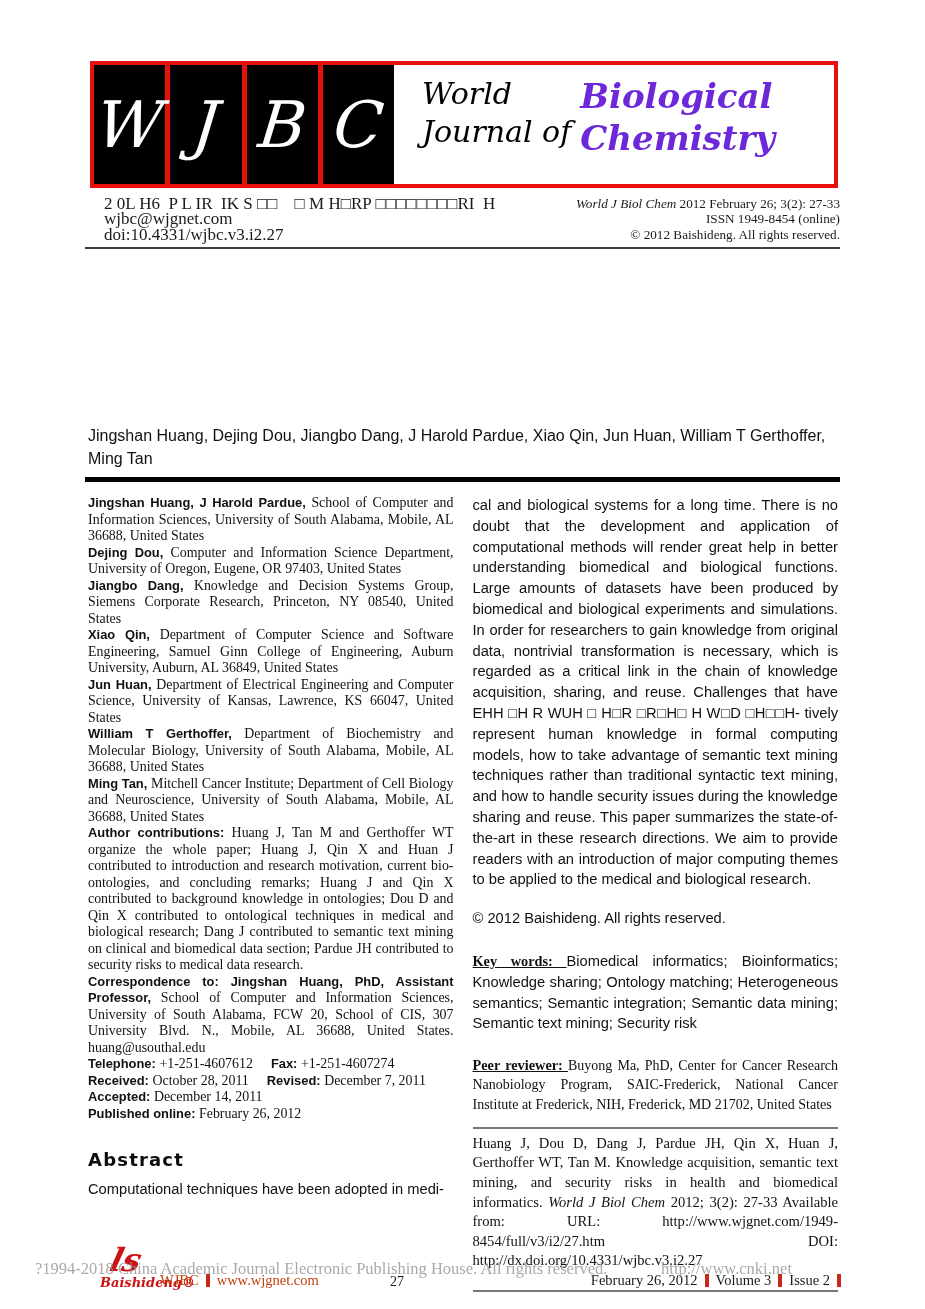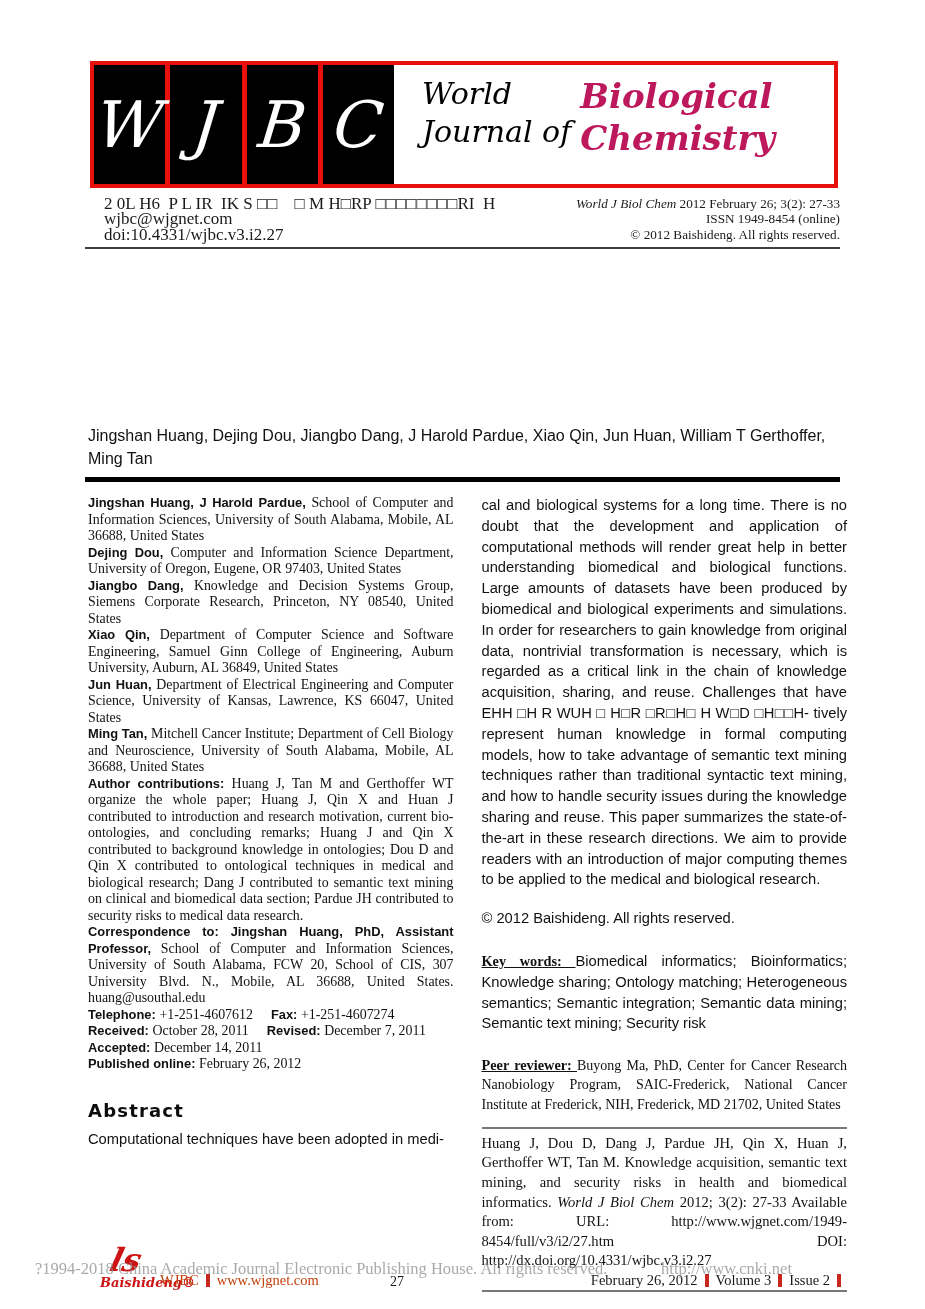--- a/index.html
+++ b/index.html
@@ -8,38 +8,38 @@
 
   
   .logo-band{position:absolute;left:90px;top:61px;width:740px;height:119px;
              border:4px solid #e8100c;display:flex;background:#fff;}
   .logo-boxes{display:flex;background:#e8100c;gap:5px;width:300px;flex:0 0 auto;}
   .logo-box{flex:1 1 0;background:#000;display:flex;align-items:center;justify-content:center;}
   .logo-letter{font-family:"DejaVu Serif",serif;font-style:italic;color:#fff;
                font-size:64px;line-height:1;transform:skewX(-6deg);}
   .logo-title{padding:10px 0 0 28px;display:flex;flex-direction:row;justify-content:center;}
   .lt1{font-family:"DejaVu Serif",serif;font-style:italic;font-size:30px;line-height:38px;color:#000;}
-  .lt2{font-family:"DejaVu Serif",serif;font-style:italic;font-weight:bold;font-size:34px;line-height:42px;color:#be185d;}
+  .lt2{font-family:"DejaVu Serif",serif;font-style:italic;font-weight:bold;font-size:34px;line-height:42px;color:#6d28d9;}
 
   
   .mast-left{position:absolute;left:104px;top:196px;font-size:17px;line-height:15.4px;color:#1a1a1a;}
   .mast-right{position:absolute;right:85px;top:196px;text-align:right;font-size:13.2px;line-height:15.4px;color:#1a1a1a;}
   .pre{white-space:pre;}
   .rule-thin{position:absolute;left:85px;top:247px;width:755px;height:2px;background:#3f3f3f;}
 
   
   .title{position:absolute;left:88px;top:308px;width:752px;margin:0;
          font-family:"Liberation Sans",sans-serif;font-weight:bold;
          font-size:25.5px;line-height:34px;letter-spacing:-0.2px;color:#0d0d0d;}
   .authors{position:absolute;left:88px;top:424px;width:752px;
            font-family:"Liberation Sans",sans-serif;font-size:16px;line-height:23px;color:#111;}
   .rule-thick{position:absolute;left:85px;top:477px;width:755px;height:4.5px;background:#000;}
 
   
-  .columns{position:absolute;left:88px;top:495px;width:752px;display:flex;gap:28px;}
+  .columns{position:absolute;left:88px;top:495px;width:752px;display:flex;gap:19px;}
   .col{width:365.5px;flex:0 0 auto;}
 
   .col p{margin:0;}
   .just{text-align:justify;}
   .serifbody{font-family:"Liberation Serif",serif;font-size:13.9px;line-height:16.5px;}
   .lbl{font-family:"Liberation Sans",sans-serif;font-weight:bold;font-size:12.9px;}
   .gap-left{margin-left:18px;}
   .sans{font-family:"Liberation Sans",sans-serif;}
   .abs-body{font-size:14.7px;line-height:20.8px;}
   .abstract-h{margin:30px 0 10px 0;font-family:"DejaVu Sans","Liberation Sans",sans-serif;
@@ -110,20 +110,21 @@
   <div class="rule-thick"></div>
 
   <div class="columns">
 
     <div class="col serifbody">
       <p class="just"><b class="lbl">Jingshan Huang, J Harold Pardue, </b><span>School of Computer and Information Sciences, University of South Alabama, Mobile, AL 36688, United States</span></p>
       <p class="just"><b class="lbl">Dejing Dou, </b><span>Computer and Information Science Department, University of Oregon, Eugene, OR 97403, United States</span></p>
       <p class="just"><b class="lbl">Jiangbo Dang, </b><span>Knowledge and Decision Systems Group, Siemens Corporate Research, Princeton, NY 08540, United States</span></p>
       <p class="just"><b class="lbl">Xiao Qin, </b><span>Department of Computer Science and Software Engineering, Samuel Ginn College of Engineering, Auburn University, Auburn, AL 36849, United States</span></p>
       <p class="just"><b class="lbl">Jun Huan, </b><span>Department of Electrical Engineering and Computer Science, University of Kansas, Lawrence, KS 66047, United States</span></p>
+      <p class="just"><b class="lbl">William T Gerthoffer, </b><span>Department of Biochemistry and Molecular Biology, University of South Alabama, Mobile, AL 36688, United States</span></p>
       <p class="just"><b class="lbl">Ming Tan, </b><span>Mitchell Cancer Institute; Department of Cell Biology and Neuroscience, University of South Alabama, Mobile, AL 36688, United States</span></p>
 
       <p class="just"><b class="lbl">Author contributions: </b><span>Huang J, Tan M and Gerthoffer WT organize the whole paper; Huang J, Qin X and Huan J contributed to introduction and research motivation, current bio-ontologies, and concluding remarks; Huang J and Qin X contributed to background knowledge in ontologies; Dou D and Qin X contributed to ontological techniques in medical and biological research; Dang J contributed to semantic text mining on clinical and biomedical data section; Pardue JH contributed to security risks to medical data research.</span></p>
 
       <p class="just"><b class="lbl">Correspondence to: Jingshan Huang, PhD, Assistant Professor, </b><span>School of Computer and Information Sciences, University of South Alabama, FCW 20, School of CIS, 307 University Blvd. N., Mobile, AL 36688, United States. huang@usouthal.edu</span></p>
 
       <p><b class="lbl">Telephone: </b><span>+1-251-4607612</span><b class="lbl gap-left">Fax: </b><span>+1-251-4607274</span></p>
       <p><b class="lbl">Received: </b><span>October 28, 2011</span><b class="lbl gap-left">Revised: </b><span>December 7, 2011</span></p>
       <p><b class="lbl">Accepted: </b><span>December 14, 2011</span></p>
       <p><b class="lbl">Published online: </b><span>February 26, 2012</span></p>

